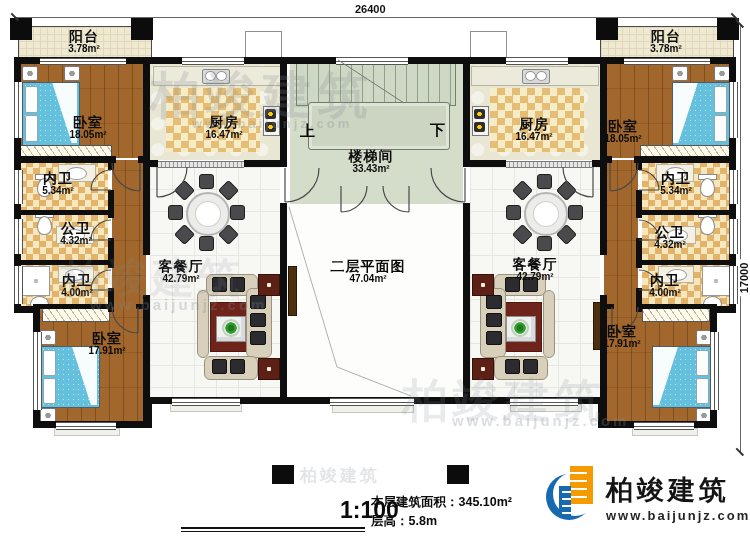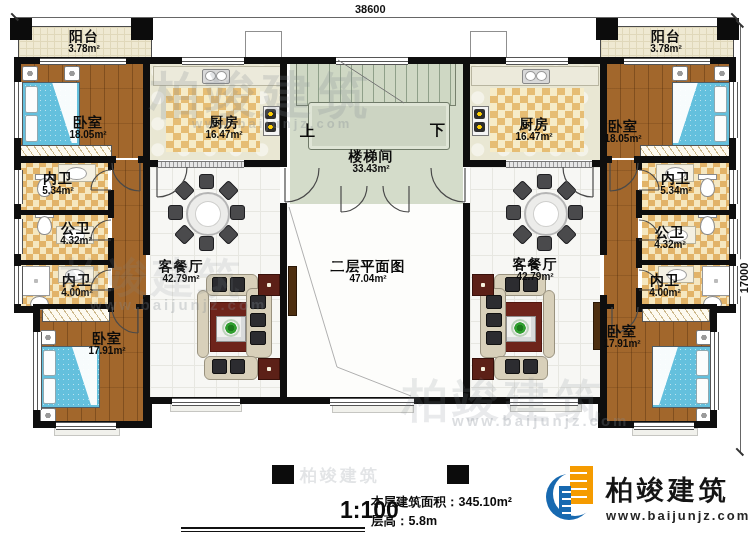--- a/index.html
+++ b/index.html
@@ -418,21 +418,21 @@
   <div class="lbl" style="left:368px;top:272px">
     <div class="nm">二层平面图</div>
     <div class="ar">47.04m²</div>
   </div>
   <div class="updown" style="left:300px;top:122px">上</div>
   <div class="updown" style="left:430px;top:121px">下</div>
 
   <div class="dimline" style="left:14px;top:17px;width:722px;height:1px"></div>
   <div class="dimtick" style="left:10px;top:16px"></div>
   <div class="dimtick" style="left:730px;top:16px"></div>
-  <div class="dimlab" style="left:352px;top:3px">38600</div>
+  <div class="dimlab" style="left:352px;top:3px">26400</div>
   <div class="dimline" style="left:740px;top:24px;width:1px;height:428px"></div>
   <div class="dimtick" style="left:735px;top:23px"></div>
   <div class="dimtick" style="left:735px;top:451px"></div>
   <div class="dimlab" style="left:726px;top:272px;transform:rotate(-90deg);transform-origin:center">17000</div>
 
   <div class="wm" style="left:150px;top:62px;font-size:50px;letter-spacing:6px;opacity:.22">柏竣建筑</div>
   <div class="wm" style="left:192px;top:116px;font-size:13px;letter-spacing:3px;opacity:.3">www.baijunjz.com</div>
   <div class="wm" style="left:60px;top:250px;font-size:42px;letter-spacing:4px;opacity:.15">柏竣建筑</div>
   <div class="wm" style="left:90px;top:296px;font-size:15px;letter-spacing:3px;opacity:.28">www.baijunjz.com</div>
   <div class="wm" style="left:402px;top:370px;font-size:46px;letter-spacing:5px;opacity:.17">柏竣建筑</div>

